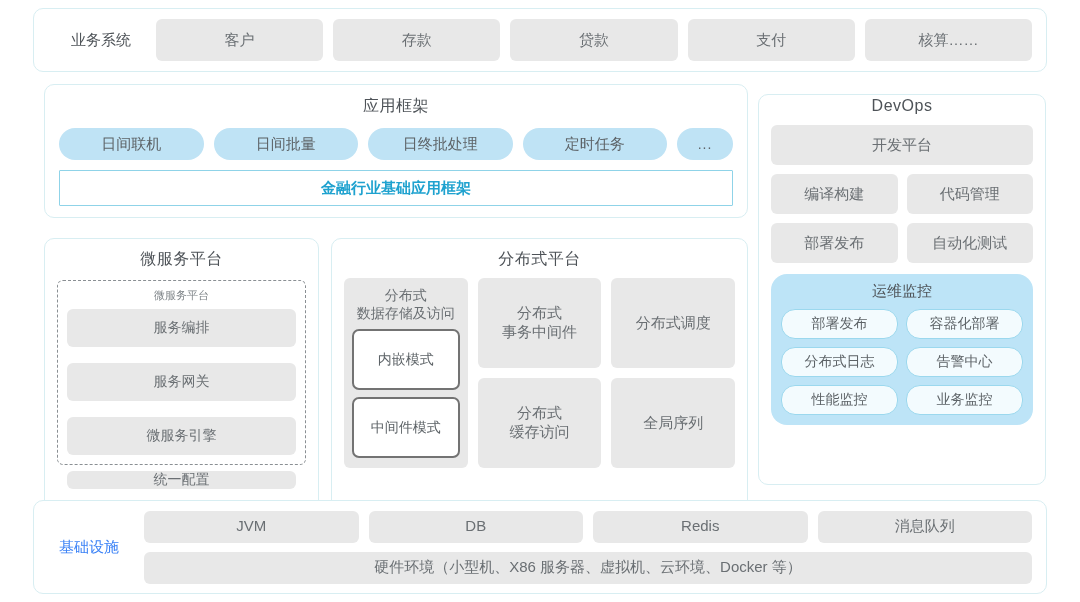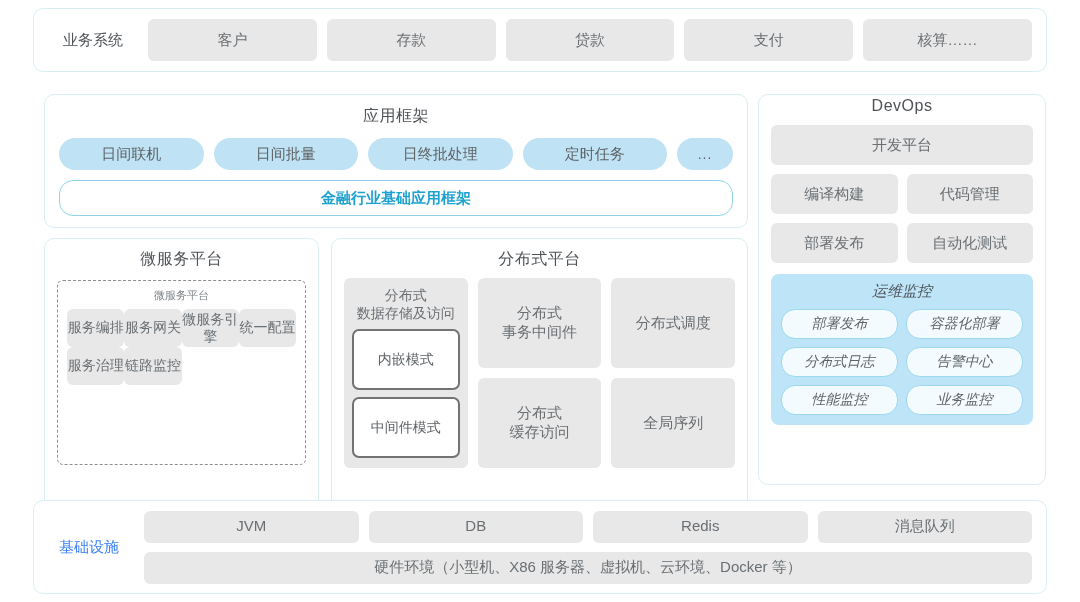--- a/index.html
+++ b/index.html
@@ -73,60 +73,60 @@
     letter-spacing: .5px;
   }
 
   
   .row-business {
     position: absolute;
     left: 33px; top: 8px;
     width: 1014px; height: 64px;
     display: flex;
     align-items: center;
-    padding: 0 14px 0 4px;
+    padding: 0 14px 0 12px;
   }
   .row-business .lead {
     width: 110px;
     flex: 0 0 110px;
     text-align: center;
     font-size: 15px;
     color: #4e5358;
   }
   .row-business .chips {
     flex: 1;
     display: flex;
     gap: 10px;
     height: 42px;
   }
   .row-business .chips .chip { flex: 1; }
 
   
   .mid-left {
     position: absolute;
-    left: 44px; top: 94px;
+    left: 44px; top: 84px;
     width: 608px;
   }
   .panel-appframe {
     width: 704px; height: 134px;
     padding: 11px 14px 14px 14px;
   }
   .appframe-tags {
     display: flex;
     gap: 10px;
     height: 32px;
     margin-top: 11px;
   }
   .appframe-tags .chip-blue { flex: 1; }
   .appframe-tags .chip-blue.narrow { flex: 0 0 56px; font-size: 14px; letter-spacing: 1px;}
   .frame-band {
     margin-top: 10px;
     height: 36px;
     border: 1px solid #8fd3e8;
-    border-radius: 14px;
+    border-radius: 1px;
     display: flex;
     align-items: center;
     justify-content: center;
     color: #1fa2cf;
     font-size: 15px;
     font-weight: bold;
     background: #ffffff;
   }
 
   .mid-lower {
@@ -150,23 +150,23 @@
     padding: 7px 9px 9px 9px;
   }
   .micro-sub-title {
     text-align: center;
     font-size: 11px;
     color: #7e8488;
     margin-bottom: 6px;
   }
   .micro-grid {
     display: grid;
-    grid-template-columns: 1fr 1fr 1fr 1fr;
+    grid-template-columns: 1fr;
     grid-template-rows: repeat(3, 38px);
-    gap: 0;
+    gap: 16px;
   }
   .micro-grid .chip { font-size: 14px; }
 
   
   .panel-dist {
     flex: 1;
     padding: 10px 12px 12px 12px;
   }
   .dist-grid {
     margin-top: 8px;
@@ -214,23 +214,22 @@
     margin-top: 9px;
     display: grid;
     grid-template-columns: 1fr 1fr;
     grid-template-rows: 40px 40px;
     gap: 9px;
   }
   .devops-grid .chip { font-size: 15px; }
   .panel-ops {
     margin-top: 11px;
     background: #bde4f7;
-    border-radius: 8px;
+    border-radius: 16px;
     padding: 8px 10px 10px 10px;
-    font-style: italic;
   }
   .ops-title {
     text-align: center;
     font-size: 15px;
     color: #4e5358;
     margin-bottom: 8px;
   }
   .ops-grid {
     display: grid;
     grid-template-columns: 1fr 1fr;

